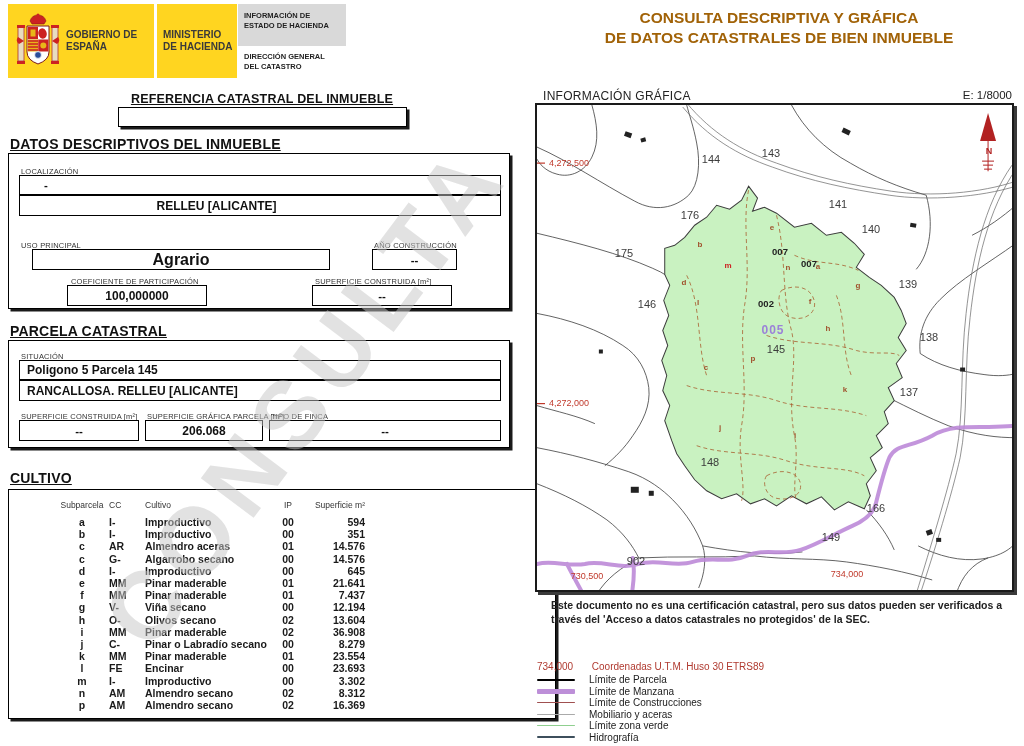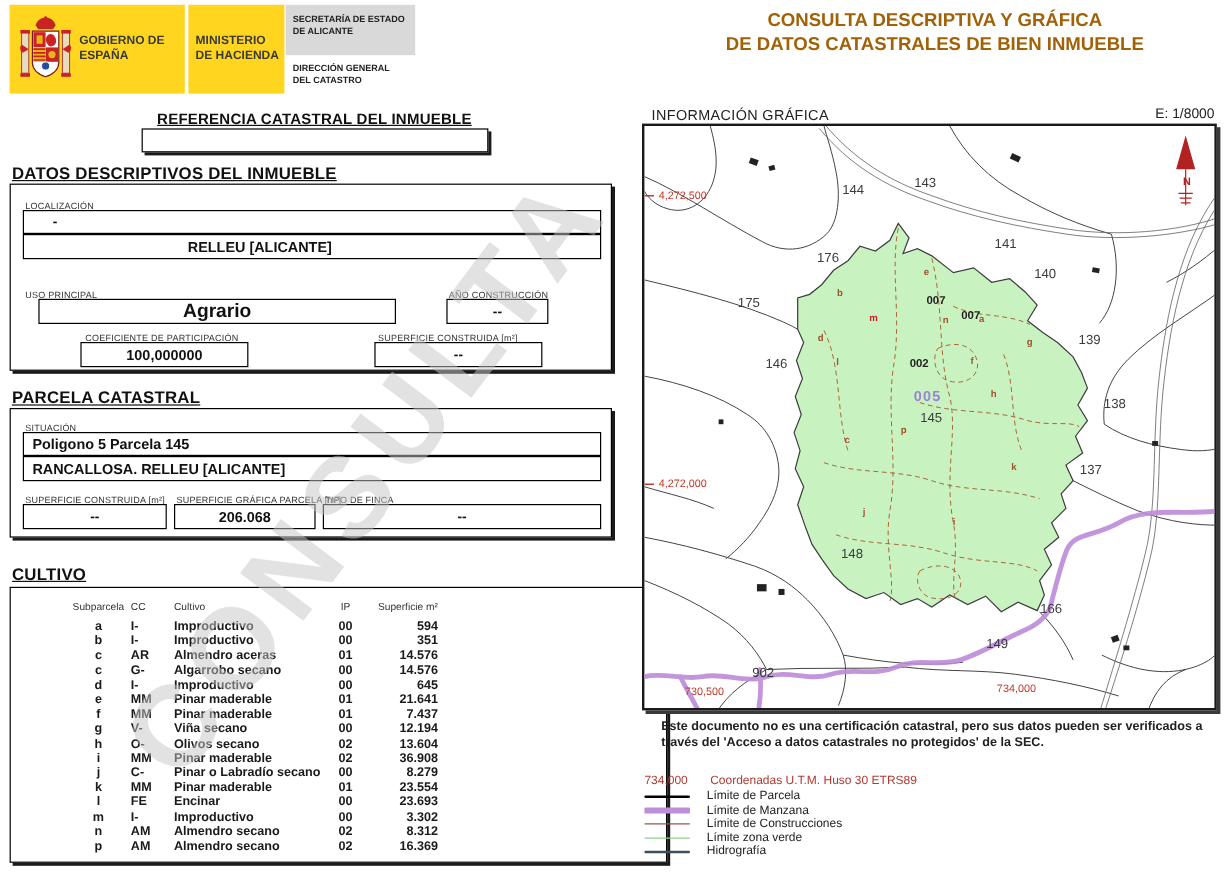--- a/index.html
+++ b/index.html
@@ -65,21 +65,21 @@
   .ml.coord   { font-size:9px;   color:#c0392b; }
   .ml.letter  { font-size:8px;   color:#a0522d; font-weight:bold; }
   .ml.letter-red { font-size:8px; color:#cc2222; font-weight:bold; }
   .ml.compass { font-size:9px;   color:#b22222; font-weight:bold; }
 
   #map-note { position:absolute; left:540px; top:599px; width:476px; font-size:10.5px; font-weight:bold;
               color:#222; line-height:1.32;margin-left:11px; }
 
   
   #legend { position:absolute; left:537px; top:645px; width:300px; font-size:10px; color:#222; }
-  #legend-coord-row { color:#b03a30; margin-bottom:2px; }
+  #legend-coord-row { color:#b03a30; margin-bottom:2px;margin-top:16px; }
   #legend-coord-row .coord-val { display:inline-block; width:52px; }
   .legend-row { display:flex; align-items:center; height:11.5px; }
   .legend-swatch { width:38px; margin-right:14px; flex:0 0 auto; border-radius:1px; }
   .legend-label { white-space:nowrap; }
 
   
   #watermark { position:absolute; left:-85px; top:340px; width:780px; text-align:center;
                font-size:96px; font-weight:bold; letter-spacing:10px; color:#c6c6c6; opacity:.5;
                transform:rotate(-53deg); pointer-events:none; z-index:30; }
 </style>
@@ -112,21 +112,21 @@
       <circle cx="22" cy="42" r="3.4" fill="#2a4d9b" stroke="#fff" stroke-width="0.8"></circle>
 
       <path d="M2,24 q-3,4 1,7 l5,-3 z" fill="#c22"></path>
       <path d="M42,24 q3,4 -1,7 l-5,-3 z" fill="#c22"></path>
     </svg>
     <div class="gov-label">GOBIERNO DE ESPAÑA</div>
   </div>
   <div class="gov-block" id="gov-right">
     <div class="gov-label">MINISTERIO DE HACIENDA</div>
   </div>
-  <div id="secretaria-box">SECRETARÍA DE ESTADO DE ALICANTE</div>
+  <div id="secretaria-box">INFORMACIÓN DE ESTADO DE HACIENDA</div>
   <div id="direccion-box">DIRECCIÓN GENERAL DEL CATASTRO</div>
 
   <div id="doc-title">
     <div>CONSULTA DESCRIPTIVA Y GRÁFICA</div>
     <div>DE DATOS CATASTRALES DE BIEN INMUEBLE</div>
   </div>
 
   <div id="ref-heading" class="sec-heading">REFERENCIA CATASTRAL DEL INMUEBLE</div>
   <div id="ref-box" class="shadow-box"></div>
 
@@ -430,20 +430,24 @@
         </div>
         <div class="legend-row">
           <div class="legend-swatch" style="background: rgb(189, 143, 216); height: 5px;"></div>
           <span class="legend-label">Límite de Manzana</span>
         </div>
         <div class="legend-row">
           <div class="legend-swatch" style="background: rgb(160, 80, 80); height: 1px;"></div>
           <span class="legend-label">Límite de Construcciones</span>
         </div>
         <div class="legend-row">
+          <div class="legend-swatch" style="background: rgb(170, 170, 170); height: 1px;"></div>
+          <span class="legend-label">Mobiliario y aceras</span>
+        </div>
+        <div class="legend-row">
           <div class="legend-swatch" style="background: rgb(143, 207, 143); height: 1px;"></div>
           <span class="legend-label">Límite zona verde</span>
         </div>
         <div class="legend-row">
           <div class="legend-swatch" style="background: rgb(61, 79, 92); height: 2px;"></div>
           <span class="legend-label">Hidrografía</span>
         </div>
       </div>
   </div>
 

